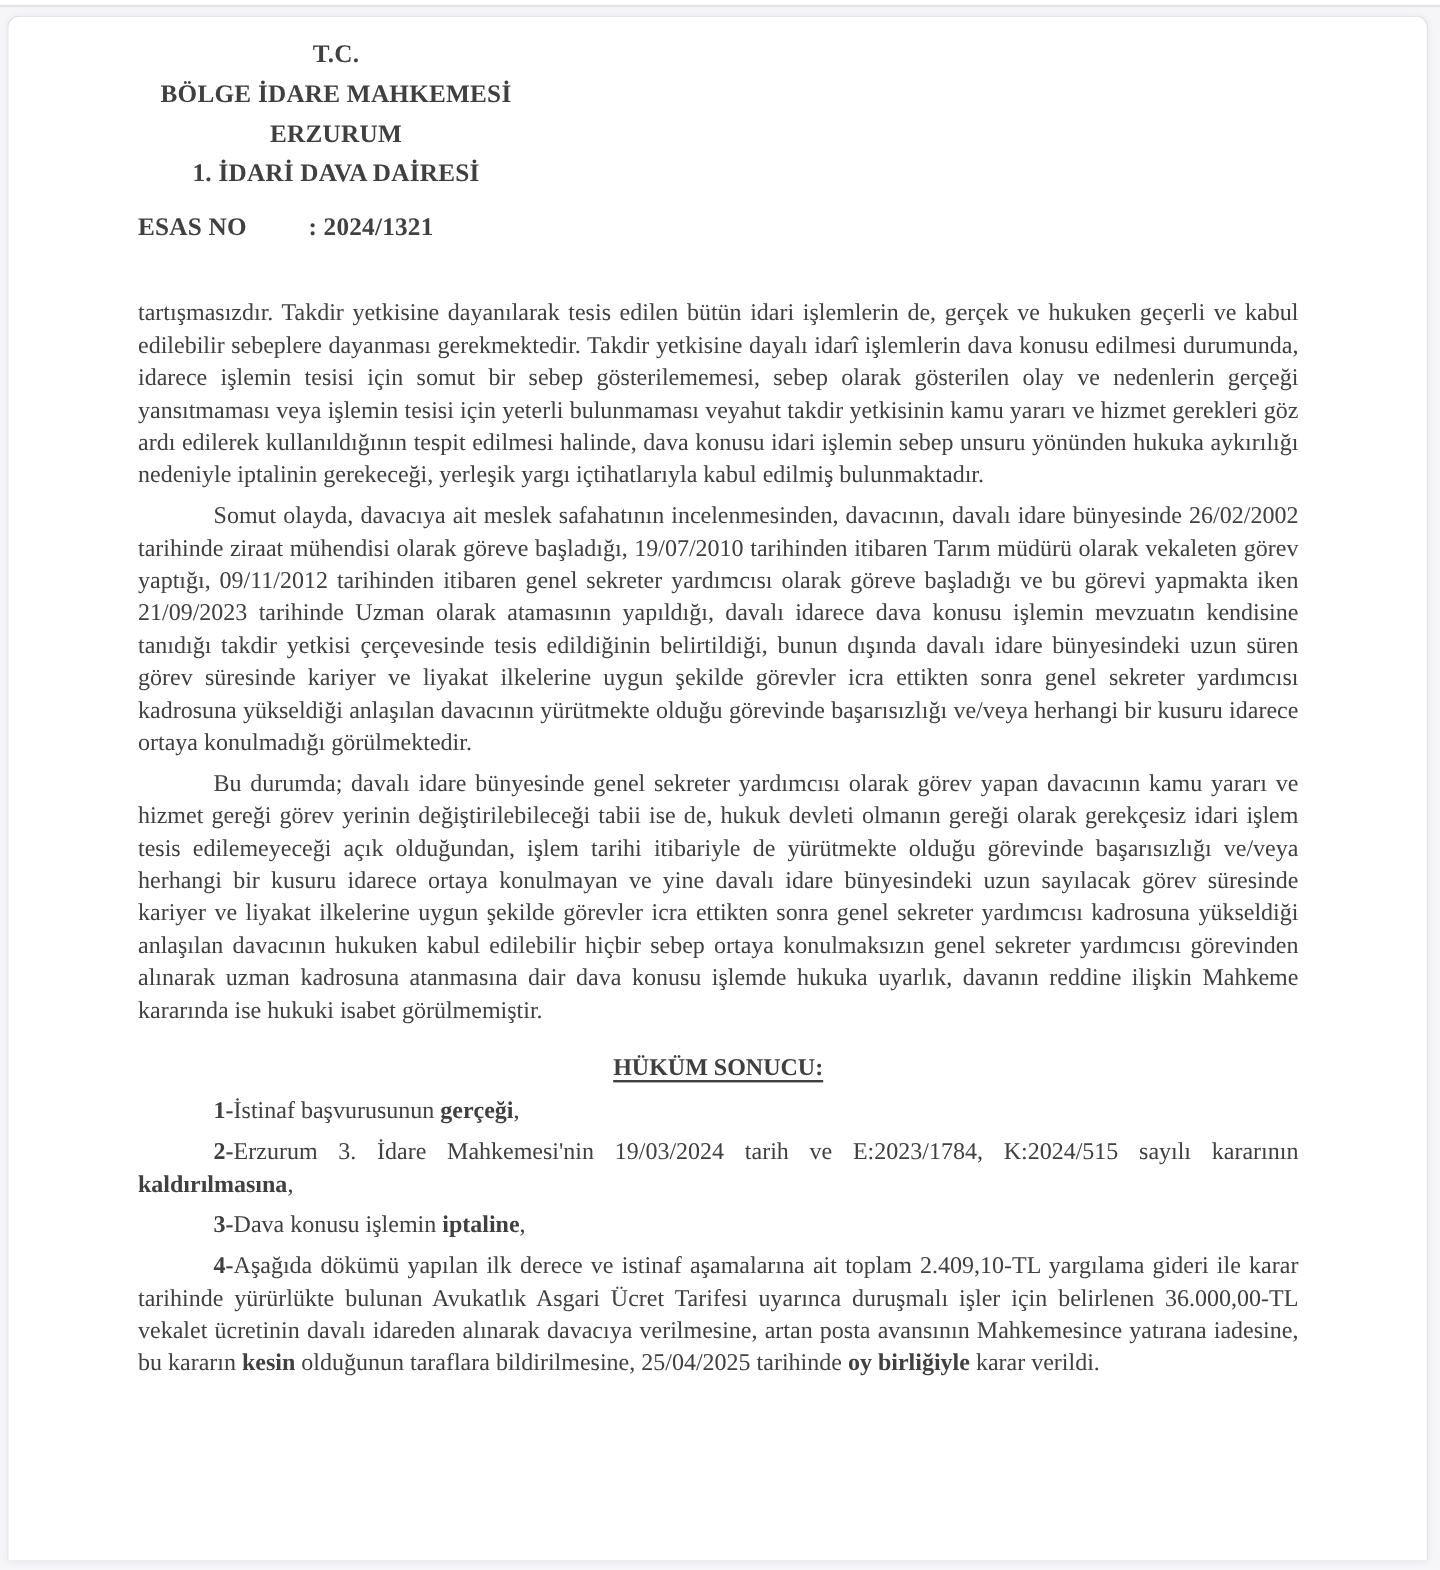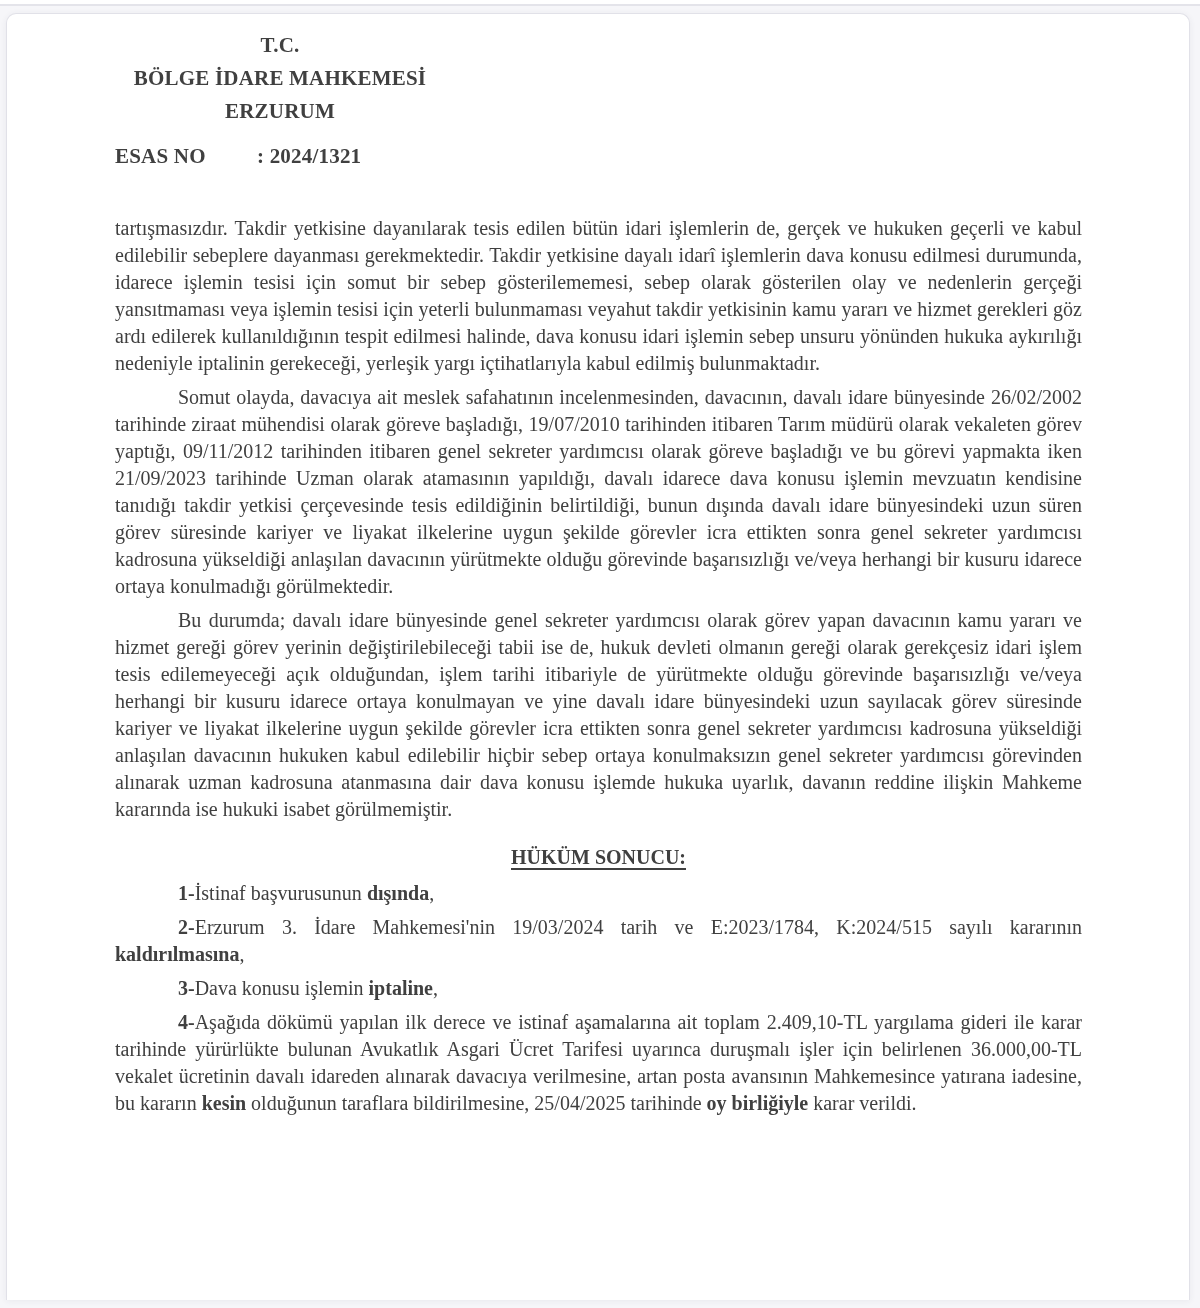--- a/index.html
+++ b/index.html
@@ -69,33 +69,34 @@
 <div class="canvas">
   <div class="top-white-strip"></div>
   <div class="top-line"></div>
 
   <div class="page">
 
     <header class="doc-header">
       <div class="centered-block">T.C.</div>
       <div class="centered-block">BÖLGE İDARE MAHKEMESİ</div>
       <div class="centered-block">ERZURUM</div>
+      <div class="centered-block">1. İDARİ DAVA DAİRESİ</div>
       <div class="case-row">
         <span class="case-label">ESAS NO</span>
         <span class="case-value">: 2024/1321</span>
       </div>
     </header>
 
     <main class="doc-body">
       <p class="body-p no-indent">tartışmasızdır. Takdir yetkisine dayanılarak tesis edilen bütün idari işlemlerin de, gerçek ve hukuken geçerli ve kabul edilebilir sebeplere dayanması gerekmektedir. Takdir yetkisine dayalı idarî işlemlerin dava konusu edilmesi durumunda, idarece işlemin tesisi için somut bir sebep gösterilememesi, sebep olarak gösterilen olay ve nedenlerin gerçeği yansıtmaması veya işlemin tesisi için yeterli bulunmaması veyahut takdir yetkisinin kamu yararı ve hizmet gerekleri göz ardı edilerek kullanıldığının tespit edilmesi halinde, dava konusu idari işlemin sebep unsuru yönünden hukuka aykırılığı nedeniyle iptalinin gerekeceği, yerleşik yargı içtihatlarıyla kabul edilmiş bulunmaktadır.</p>
       <p class="body-p">Somut olayda, davacıya ait meslek safahatının incelenmesinden, davacının, davalı idare bünyesinde 26/02/2002 tarihinde ziraat mühendisi olarak göreve başladığı, 19/07/2010 tarihinden itibaren Tarım müdürü olarak vekaleten görev yaptığı, 09/11/2012 tarihinden itibaren genel sekreter yardımcısı olarak göreve başladığı ve bu görevi yapmakta iken 21/09/2023 tarihinde Uzman olarak atamasının yapıldığı, davalı idarece dava konusu işlemin mevzuatın kendisine tanıdığı takdir yetkisi çerçevesinde tesis edildiğinin belirtildiği, bunun dışında davalı idare bünyesindeki uzun süren görev süresinde kariyer ve liyakat ilkelerine uygun şekilde görevler icra ettikten sonra genel sekreter yardımcısı kadrosuna yükseldiği anlaşılan davacının yürütmekte olduğu görevinde başarısızlığı ve/veya herhangi bir kusuru idarece ortaya konulmadığı görülmektedir.</p>
       <p class="body-p">Bu durumda; davalı idare bünyesinde genel sekreter yardımcısı olarak görev yapan davacının kamu yararı ve hizmet gereği  görev yerinin değiştirilebileceği tabii ise de, hukuk devleti olmanın gereği olarak gerekçesiz idari işlem tesis edilemeyeceği açık olduğundan, işlem tarihi itibariyle de yürütmekte olduğu görevinde başarısızlığı ve/veya herhangi bir kusuru idarece ortaya konulmayan ve yine davalı idare bünyesindeki uzun sayılacak görev süresinde kariyer ve liyakat ilkelerine uygun şekilde görevler icra ettikten sonra genel sekreter yardımcısı kadrosuna yükseldiği anlaşılan davacının hukuken kabul edilebilir hiçbir sebep ortaya konulmaksızın genel sekreter yardımcısı görevinden alınarak  uzman kadrosuna atanmasına dair dava konusu işlemde hukuka uyarlık, davanın reddine ilişkin Mahkeme kararında ise hukuki isabet görülmemiştir.</p>
 
       <h2 class="ruling-heading"><span class="underlined">HÜKÜM SONUCU:</span></h2>
 
-      <p class="ruling-item"><b>1-</b><span>İstinaf başvurusunun </span><b>dışında</b><span>,</span></p>
+      <p class="ruling-item"><b>1-</b><span>İstinaf başvurusunun </span><b>gerçeği</b><span>,</span></p>
       <p class="ruling-item"><b>2-</b><span>Erzurum 3. İdare Mahkemesi'nin 19/03/2024 tarih ve E:2023/1784, K:2024/515 sayılı kararının </span><b>kaldırılmasına</b><span>,</span></p>
       <p class="ruling-item"><b>3-</b><span>Dava konusu işlemin </span><b>iptaline</b><span>,</span></p>
       <p class="ruling-item"><b>4-</b><span>Aşağıda dökümü yapılan ilk derece ve istinaf aşamalarına ait toplam 2.409,10-TL yargılama gideri ile karar tarihinde yürürlükte bulunan Avukatlık Asgari Ücret Tarifesi uyarınca duruşmalı işler için belirlenen 36.000,00-TL vekalet ücretinin davalı idareden alınarak davacıya verilmesine, artan posta avansının Mahkemesince yatırana iadesine, bu kararın </span><b>kesin</b><span> olduğunun taraflara bildirilmesine, 25/04/2025 tarihinde </span><b>oy birliğiyle</b><span> karar verildi.</span></p>
     </main>
 
   </div>
 </div>
 
 </body></html>

